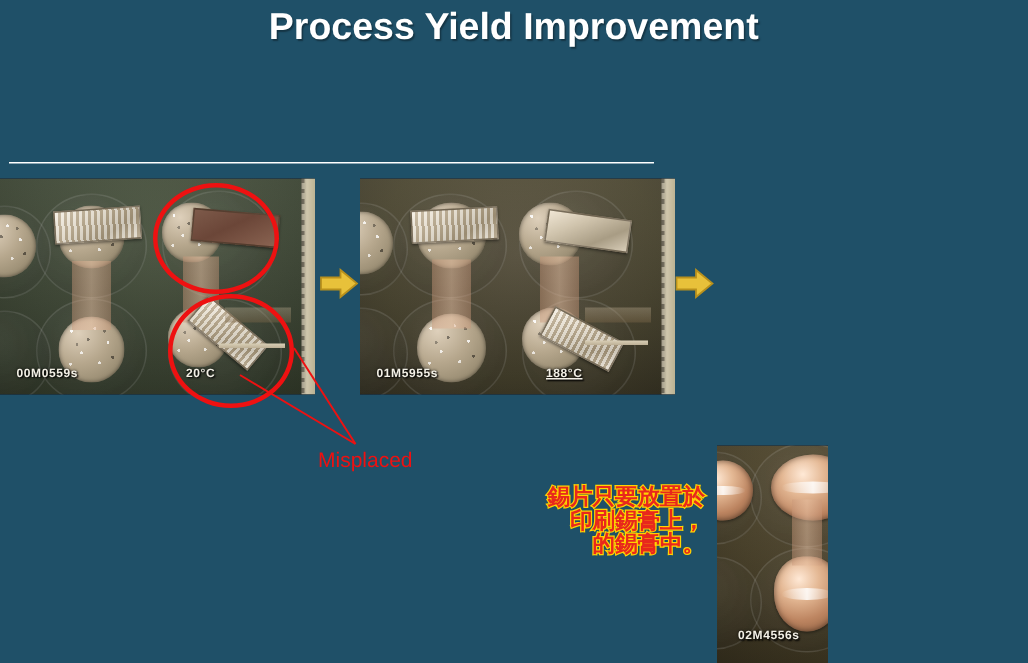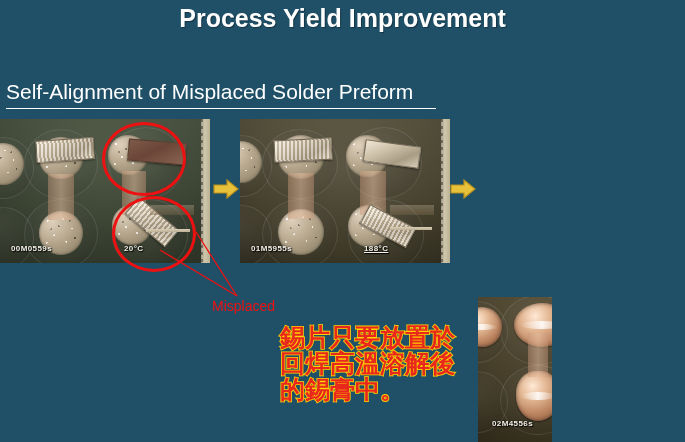--- a/index.html
+++ b/index.html
@@ -166,36 +166,35 @@
   .misplaced {
     position:absolute;
     color:#ee1111; font-size:14px; font-weight:normal;
     white-space:nowrap;
   }
   .leaders { position:absolute; left:0; top:0; width:685px; height:442px; pointer-events:none; }
 
   
   .callout {
     position:absolute;
-    text-align:left;
-    font-size:25px; font-weight:bold; line-height:1.04;
+    text-align:right;
+    font-size:15px; font-weight:bold; line-height:1.04;
     color:#e8281c;
     -webkit-text-stroke:1.6px #ffd400;
     paint-order:stroke fill;
     white-space:nowrap;
   }
   .callout div { }
 </style>
 </head>
 <body>
 
 <div id="slide">
 
   <div class="title-en">Process Yield Improvement</div>
-  <div class="subtitle">Self-Alignment of Misplaced Solder Preform</div>
   <div class="subtitle-rule"></div>
 
   <div class="panel" style="left:0px; top:119px; width:210px; height:144px;">
     <div class="board"></div>
 
     <div class="cavity" style="left:-28px; top:18px; width:62px; height:62px;"></div>
     <div class="cavity" style="left:-28px; top:88px; width:62px; height:62px;"></div>
     <div class="cavity" style="left:24px; top:10px; width:74px; height:70px;"></div>
     <div class="cavity" style="left:24px; top:80px; width:74px; height:70px;"></div>
     <div class="cavity" style="left:108px; top:8px; width:76px; height:72px;"></div>
@@ -314,17 +313,17 @@
 
   <svg class="leaders">
     <line x1="160" y1="250" x2="237" y2="296" stroke="#ee1111" stroke-width="1.3"></line>
     <line x1="196" y1="232" x2="237" y2="296" stroke="#ee1111" stroke-width="1.3"></line>
   </svg>
 
   <div class="misplaced" style="left:212px; top:298px;">Misplaced</div>
 
   <div class="callout" style="left:280px; top:324px; width:190px;">
     <div>錫片只要放置於</div>
-    <div>回焊高溫溶解後</div>
+    <div>印刷錫膏上，</div>
     <div>的錫膏中。</div>
   </div>
 
 </div>
 
 </body></html>

